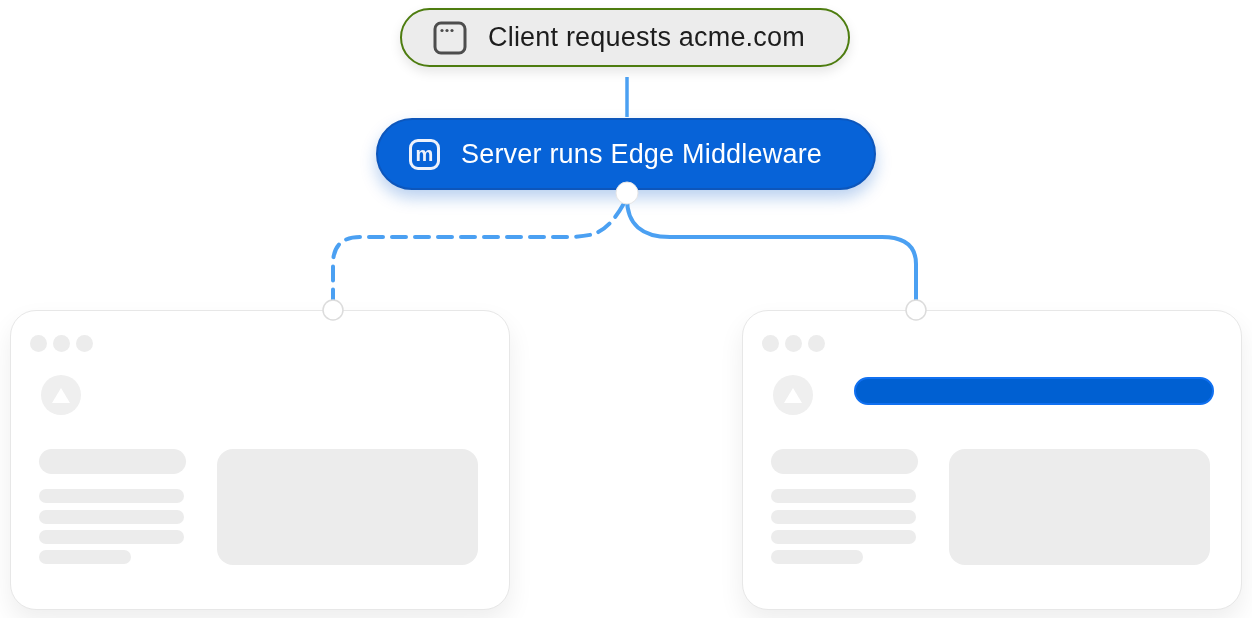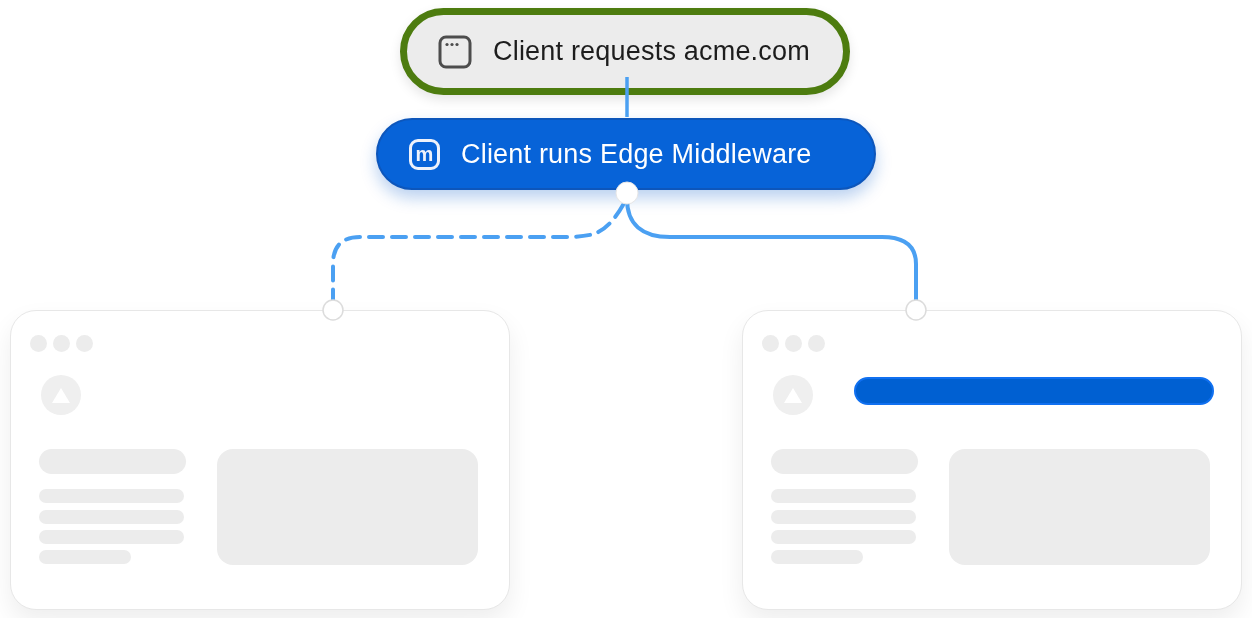--- a/index.html
+++ b/index.html
@@ -7,22 +7,22 @@
     position:relative; width:1252px; height:618px; background:#ffffff;
     font-family:"Liberation Sans", sans-serif; overflow:hidden;
   }
 
   
   .pill {
     position:absolute; display:flex; align-items:center;
     border-radius:999px; box-sizing:border-box;
   }
   .pill-client {
-    left:400px; top:8px; width:450px; height:87px;
-    background:#ececec; border:7px solid #4d7c0f;
+    left:400px; top:8px; width:450px; height:59px;
+    background:#ececec; border:2px solid #4d7c0f;
     box-shadow:0 5px 12px rgba(0,0,0,0.10);
     padding-left:31px; gap:21px;
   }
   .pill-middleware {
     left:376px; top:118px; width:500px; height:72px;
     background:#0763d8; border:2px solid #0d56bb;
     box-shadow:0 8px 16px rgba(7,90,200,0.28);
     padding-left:31px; gap:21px;
   }
   .pill-label { font-size:27px; letter-spacing:0.2px; white-space:nowrap; }
@@ -91,21 +91,21 @@
       <circle cx="14" cy="9.5" r="1.6" fill="#4d4d4d"></circle>
       <circle cx="19" cy="9.5" r="1.6" fill="#4d4d4d"></circle>
     </svg>
     <span class="pill-label">Client requests acme.com</span>
   </div>
 
   <div class="pill pill-middleware">
     <span class="m-badge">
       <span>m</span>
     </span>
-    <span class="pill-label">Client runs Edge Middleware</span>
+    <span class="pill-label">Server runs Edge Middleware</span>
   </div>
 
   <div class="browser-window win-left">
     <div class="window-dots">
       <div class="window-dot"></div>
       <div class="window-dot"></div>
       <div class="window-dot"></div>
     </div>
     <div class="site-logo">
       <div class="logo-triangle"></div>

